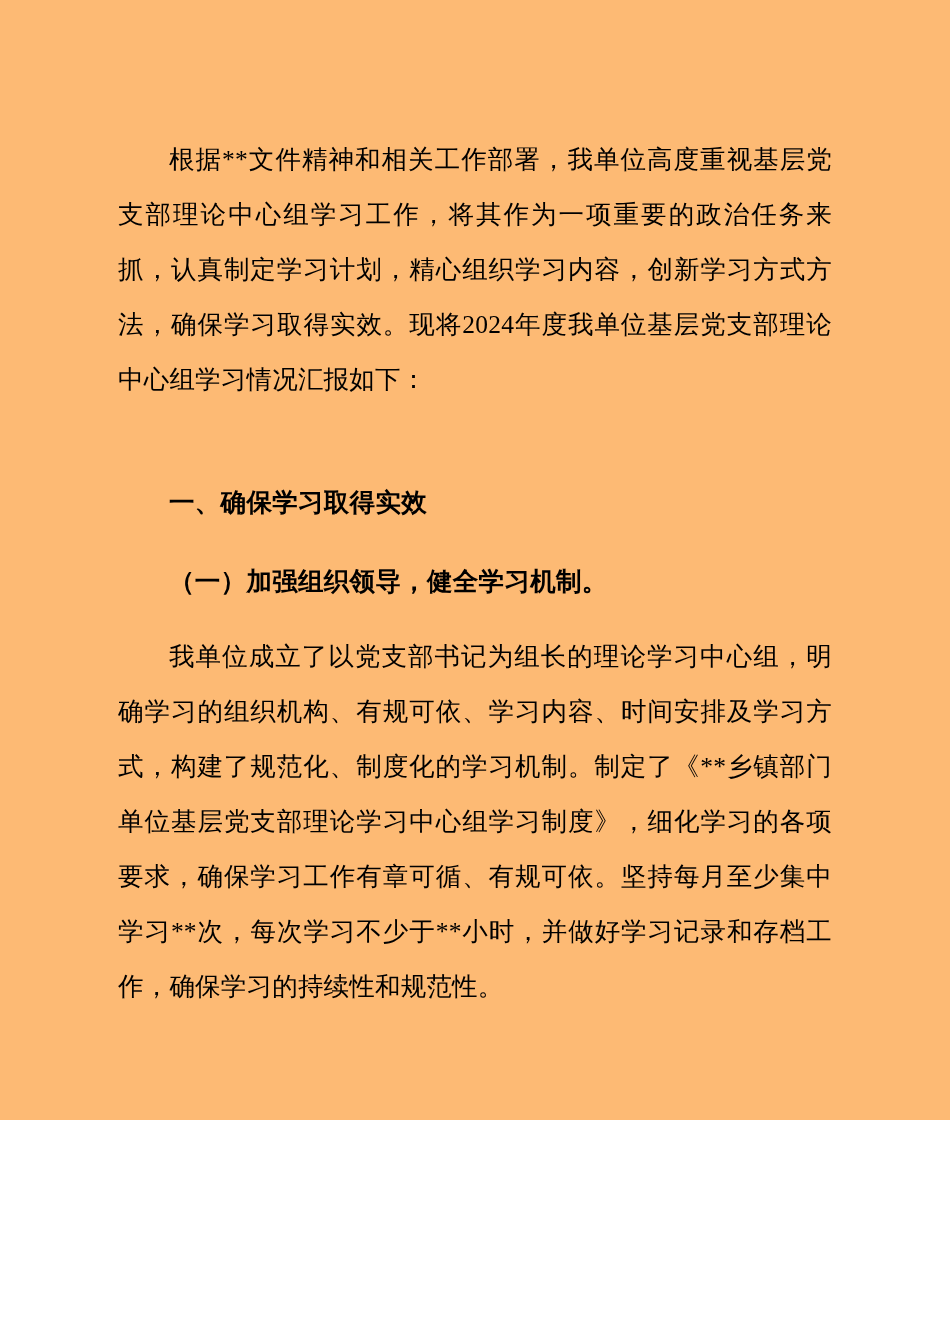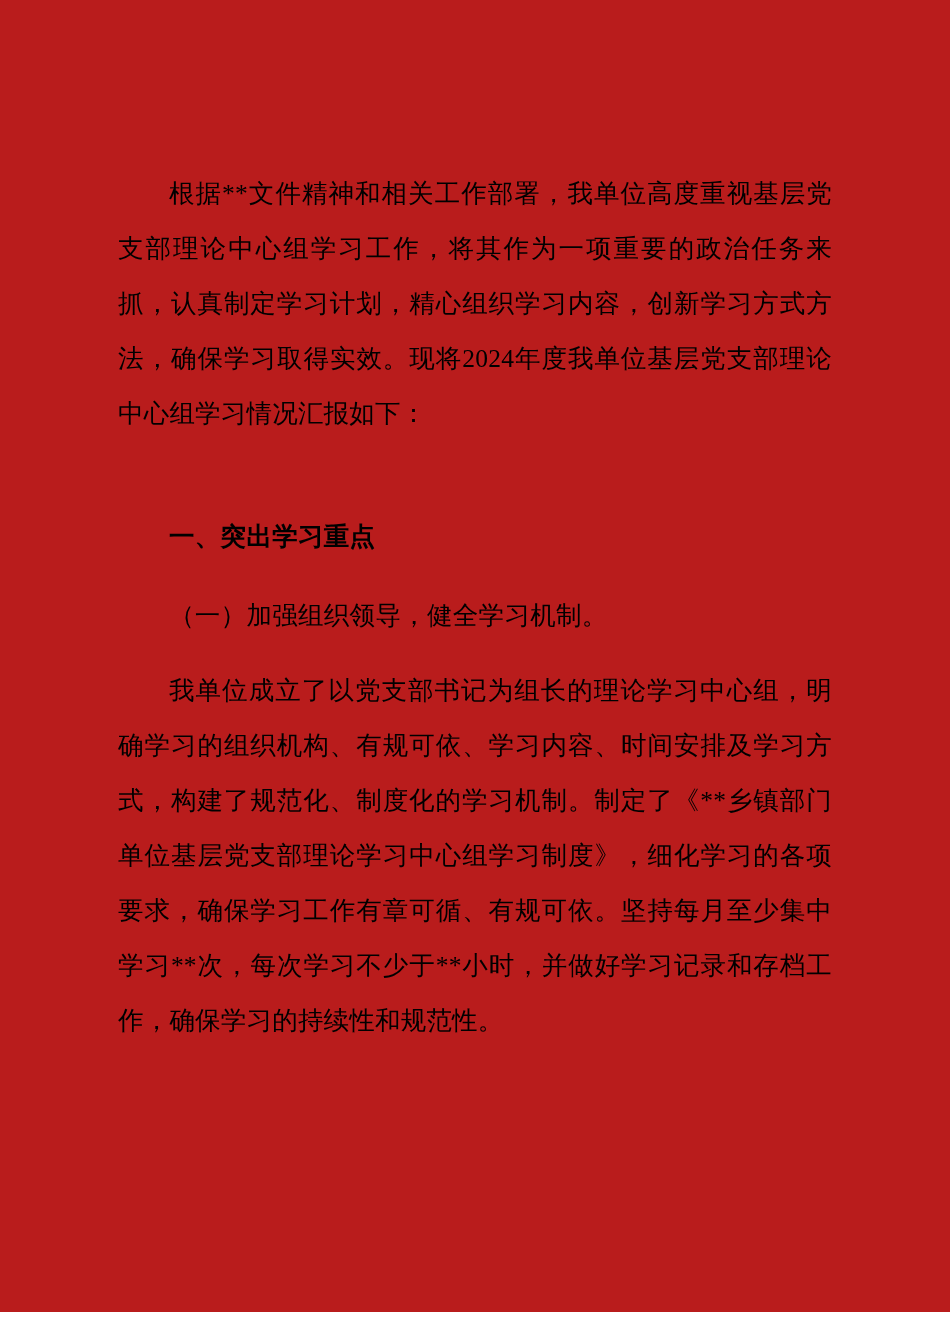--- a/index.html
+++ b/index.html
@@ -9,24 +9,24 @@
   }
   body {
     width: 950px;
     height: 1344px;
     font-family: "Liberation Serif", "DejaVu Serif", serif;
     color: #000000;
     overflow: hidden;
   }
   .page {
     width: 950px;
-    height: 1312px;
+    height: 1120px;
     box-sizing: border-box;
-    padding: 104px 118px 60px 118px;
-    background: #b91c1c;
+    padding: 70px 118px 60px 118px;
+    background: #fdba74;
     position: relative;
   }
   .doc-title {
     font-family: "DejaVu Sans", "Liberation Sans", sans-serif;
     font-size: 27px;
     font-weight: bold;
     text-align: center;
     letter-spacing: 0.5px;
     line-height: 1.5;
     margin: 0 0 62px 0;
@@ -46,39 +46,39 @@
     font-size: 25.5px;
     font-weight: bold;
     line-height: 55px;
     margin: 24px 0 22px 0;
     text-indent: 2em;
     letter-spacing: 0.3px;
   }
   .heading2 {
     font-family: "DejaVu Sans", "Liberation Sans", sans-serif;
     font-size: 25.5px;
-    font-weight: normal;
+    font-weight: bold;
     line-height: 55px;
     margin: 24px 0 20px 0;
     text-indent: 2em;
     letter-spacing: 0.3px;
   }
   .spacer-lg { height: 18px; }
 </style>
 </head>
 <body>
 
 <div class="page">
 
   <h1 class="doc-title"></h1>
 
   <p class="para">根据**文件精神和相关工作部署，我单位高度重视基层党支部理论中心组学习工作，将其作为一项重要的政治任务来抓，认真制定学习计划，精心组织学习内容，创新学习方式方法，确保学习取得实效。现将2024年度我单位基层党支部理论中心组学习情况汇报如下：</p>
 
   <div class="spacer-lg"></div>
 
-  <h2 class="heading1">一、突出学习重点</h2>
+  <h2 class="heading1">一、确保学习取得实效</h2>
 
   <h3 class="heading2">（一）加强组织领导，健全学习机制。</h3>
 
   <p class="para">我单位成立了以党支部书记为组长的理论学习中心组，明确学习的组织机构、有规可依、学习内容、时间安排及学习方式，构建了规范化、制度化的学习机制。制定了《**乡镇部门单位基层党支部理论学习中心组学习制度》，细化学习的各项要求，确保学习工作有章可循、有规可依。坚持每月至少集中学习**次，每次学习不少于**小时，并做好学习记录和存档工作，确保学习的持续性和规范性。</p>
 
 
 </div>
 
 </body></html>

